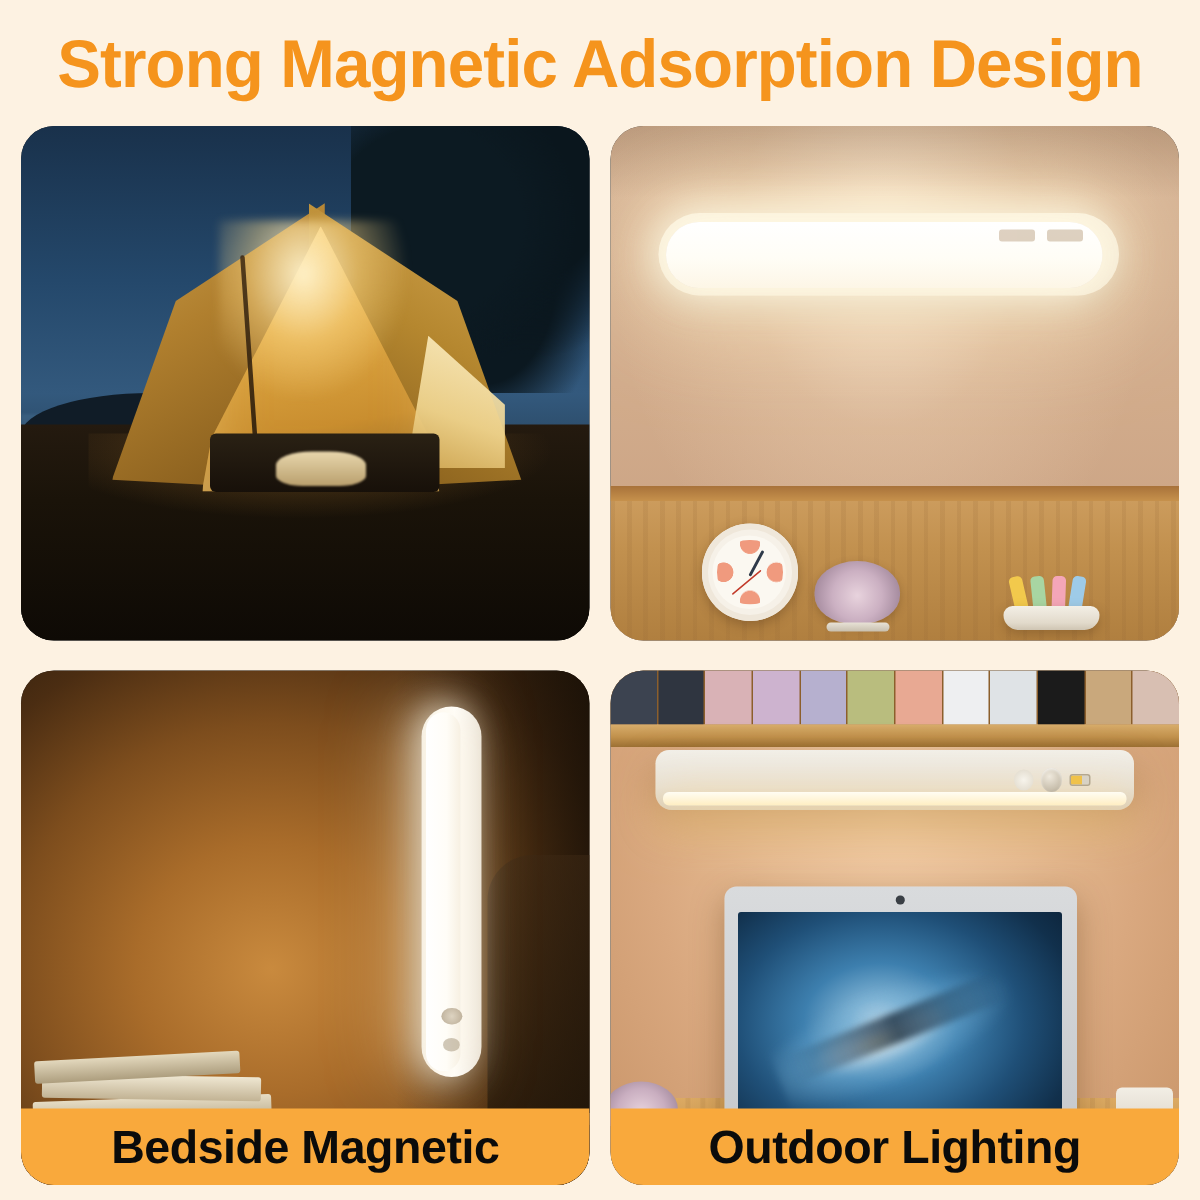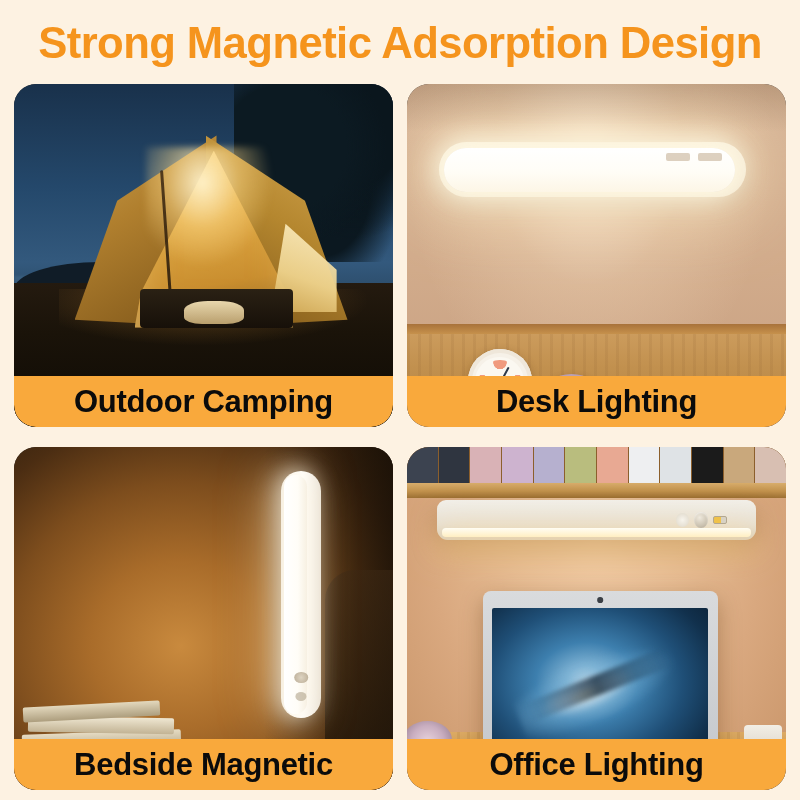--- a/index.html
+++ b/index.html
@@ -370,21 +370,20 @@
           <div class="tent-fly-l"></div>
           <div class="tent-fly-r"></div>
           <div class="tent-front"></div>
           <div class="tent-vent"></div>
           <div class="tent-glow"></div>
           <div class="tent-pole"></div>
           <div class="tent-door-dark"></div>
           <div class="tent-bag"></div>
         </div>
       </div>
-      <div class="caption">Outdoor Camping</div>
     </div>
 
     <div class="card">
       <div class="photo">
         <div class="desk-wall2"></div>
         <div class="desk-corner-shadow"></div>
         <div class="led-h">
           <div class="led-h-glow"></div>
           <div class="led-h-btns">
               <i></i>
@@ -401,21 +400,20 @@
           <div class="succ-pot"></div>
           <div class="pens">
               <i></i>
               <i></i>
               <i></i>
               <i></i>
             </div>
           <div class="pen-cup"></div>
         </div>
       </div>
-      <div class="caption">Desk Lighting</div>
     </div>
 
     <div class="card">
       <div class="photo">
         <div class="bed-wall"></div>
         <div class="bed-wall-dark"></div>
         <div class="bed-headboard"></div>
         <div class="led-v">
           <div class="led-v-lit"></div>
           <div class="led-v-sensor"></div>
@@ -461,17 +459,17 @@
         <div class="off-succulent"></div>
         <div class="off-cup"></div>
         <div class="laptop">
           <div class="laptop-cam"></div>
           <div class="laptop-screen">
             <div class="galaxy"></div>
             <div class="galaxy-dust"></div>
           </div>
         </div>
       </div>
-      <div class="caption">Office Lighting</div>
+      <div class="caption">Outdoor Lighting</div>
     </div>
 
   </div>
 </div>
 
 </body></html>

